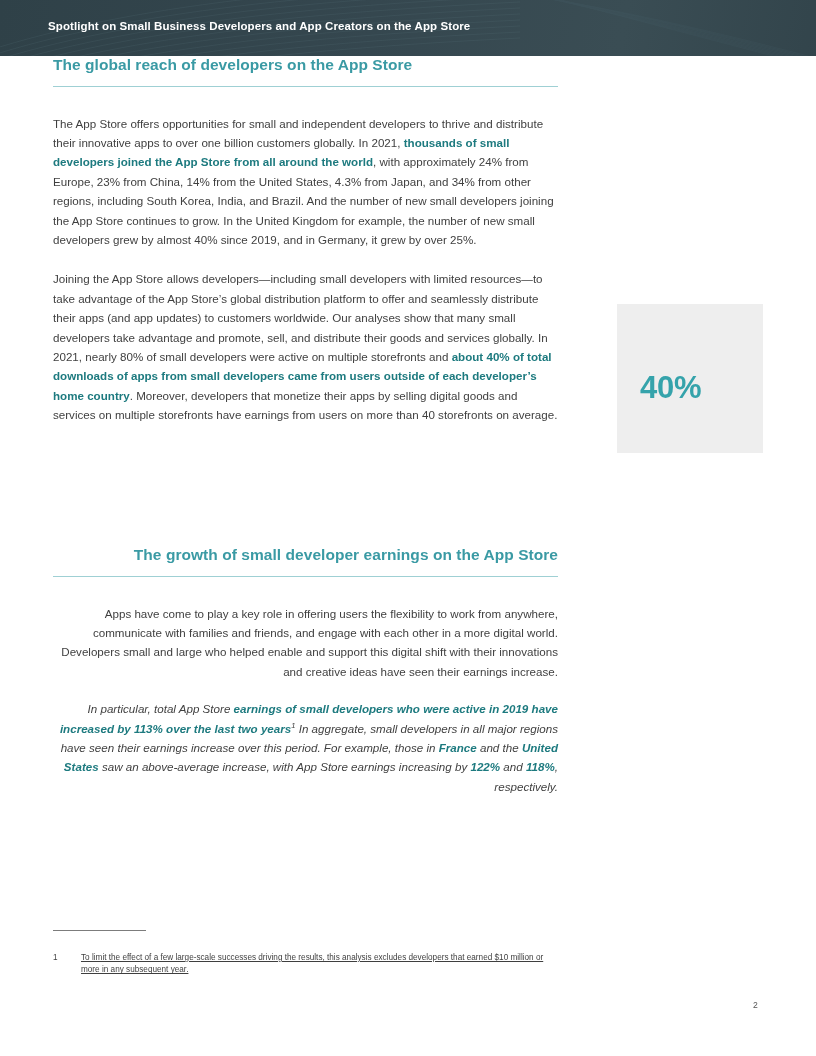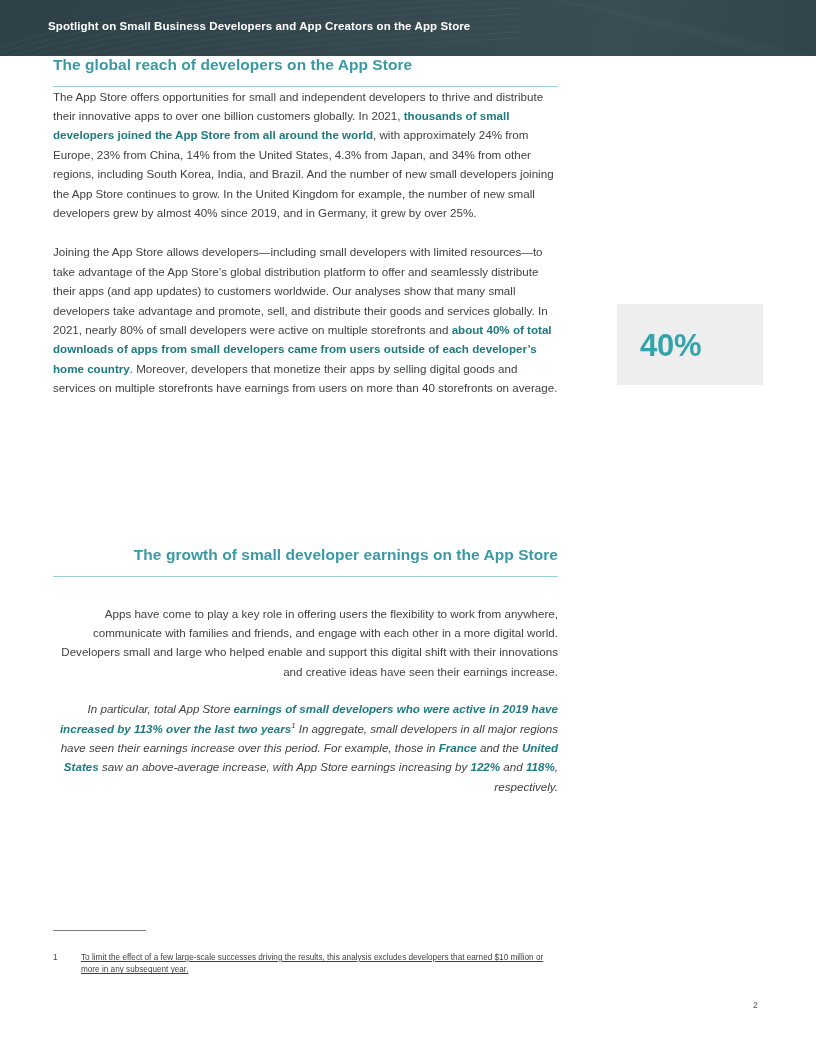--- a/index.html
+++ b/index.html
@@ -93,21 +93,22 @@
   }
 
   
   .callout {
     position: absolute;
     left: 617px;
     width: 146px;
     background: #eeeeee;
   }
   .callout-inner {
-    padding: 26px 22px 12px 23px;
+    padding: 26px 22px 38px 23px;
+    margin-top: 42px;
   }
   .callout-stat {
     font-size: 31px;
     font-weight: 700;
     color: #35a3ab;
     line-height: 1.0;
     letter-spacing: -0.3px;
   }
   .callout-text {
     font-size: 9.3px;
@@ -183,21 +184,21 @@
 </div>
 
 <div class="page">
 
   <div class="col-main">
 
     <div style="position:absolute;top:0;left:0;width:505px;">
       <h2 class="section-heading">The global reach of developers on the App Store</h2>
       <div class="heading-rule"></div>
 
-      <p class="body-text" style="">
+      <p class="body-text" style="margin-top:27px;">
         <span>The App Store offers opportunities for small and independent developers to thrive and distribute their innovative apps to over one billion customers globally. In 2021, </span><span class="hl">thousands of small developers joined the App Store from all around the world</span><span>, with approximately 24% from Europe, 23% from China, 14% from the United States, 4.3% from Japan, and 34% from other regions, including South Korea, India, and Brazil. And the number of new small developers joining the App Store continues to grow. In the United Kingdom for example, the number of new small developers grew by almost 40% since 2019, and in Germany, it grew by over 25%.</span>
       </p>
 
       <p class="body-text" style="margin-top:20px;">
         <span>Joining the App Store allows developers—including small developers with limited resources—to take advantage of the App Store’s global distribution platform to offer and seamlessly distribute their apps (and app updates) to customers worldwide. Our analyses show that many small developers take advantage and promote, sell, and distribute their goods and services globally. In 2021, nearly 80% of small developers were active on multiple storefronts and </span><span class="hl">about 40% of total downloads of apps from small developers came from users outside of each developer’s home country</span><span>. Moreover, developers that monetize their apps by selling digital goods and services on multiple storefronts have earnings from users on more than 40 storefronts on average.</span>
       </p>
     </div>
 
     <div style="position:absolute;top:490px;left:0;width:505px;text-align:right;">
       <h2 class="section-heading">The growth of small developer earnings on the App Store</h2>

